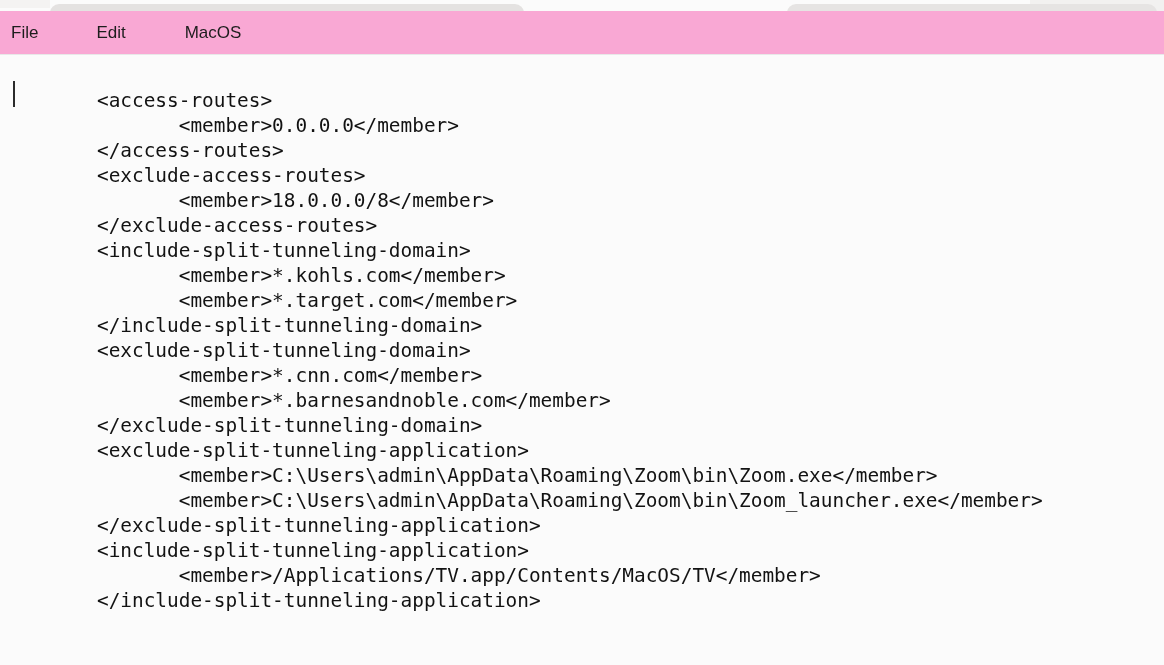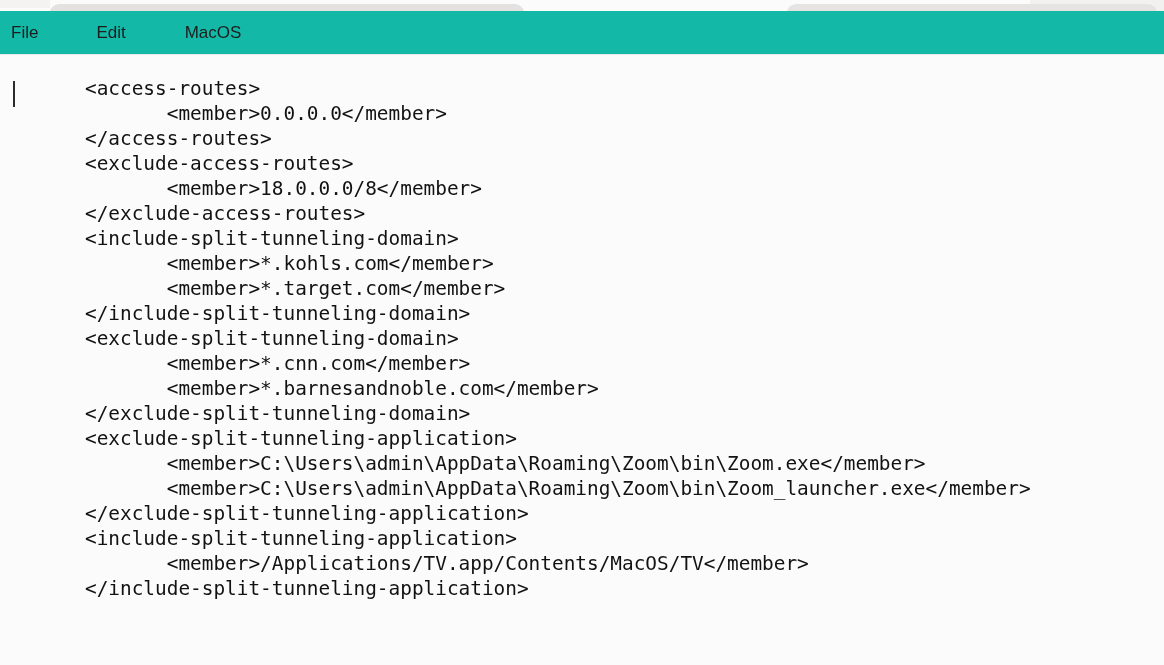--- a/index.html
+++ b/index.html
@@ -60,21 +60,21 @@
     background: #f4f3f2;
   }
 
   
   .menubar {
     position: absolute;
     left: 0;
     top: 11px;
     width: 1164px;
     height: 44px;
-    background: #14b8a6;
+    background: #f9a8d4;
     border-bottom: 1px solid #e8e8e8;
     box-sizing: border-box;
     display: flex;
     align-items: center;
   }
   .menu-item {
     font-family: "Liberation Sans", sans-serif;
     font-size: 17px;
     color: #1d1d1d;
     line-height: 1;
@@ -103,21 +103,21 @@
     left: 13px;
     top: 25px;
     width: 2px;
     height: 26px;
     background: #2b2b2b;
   }
   .code {
     position: absolute;
     left: 85px;
     top: 20px;
-    margin: 0;
+    margin: 12px;
     font-family: "DejaVu Sans Mono", monospace;
     font-size: 19.4px;
     line-height: 25px;
     color: #121212;
     white-space: pre;
     tab-size: 4;
     letter-spacing: 0;
   }
   .code-line {
     white-space: pre;

